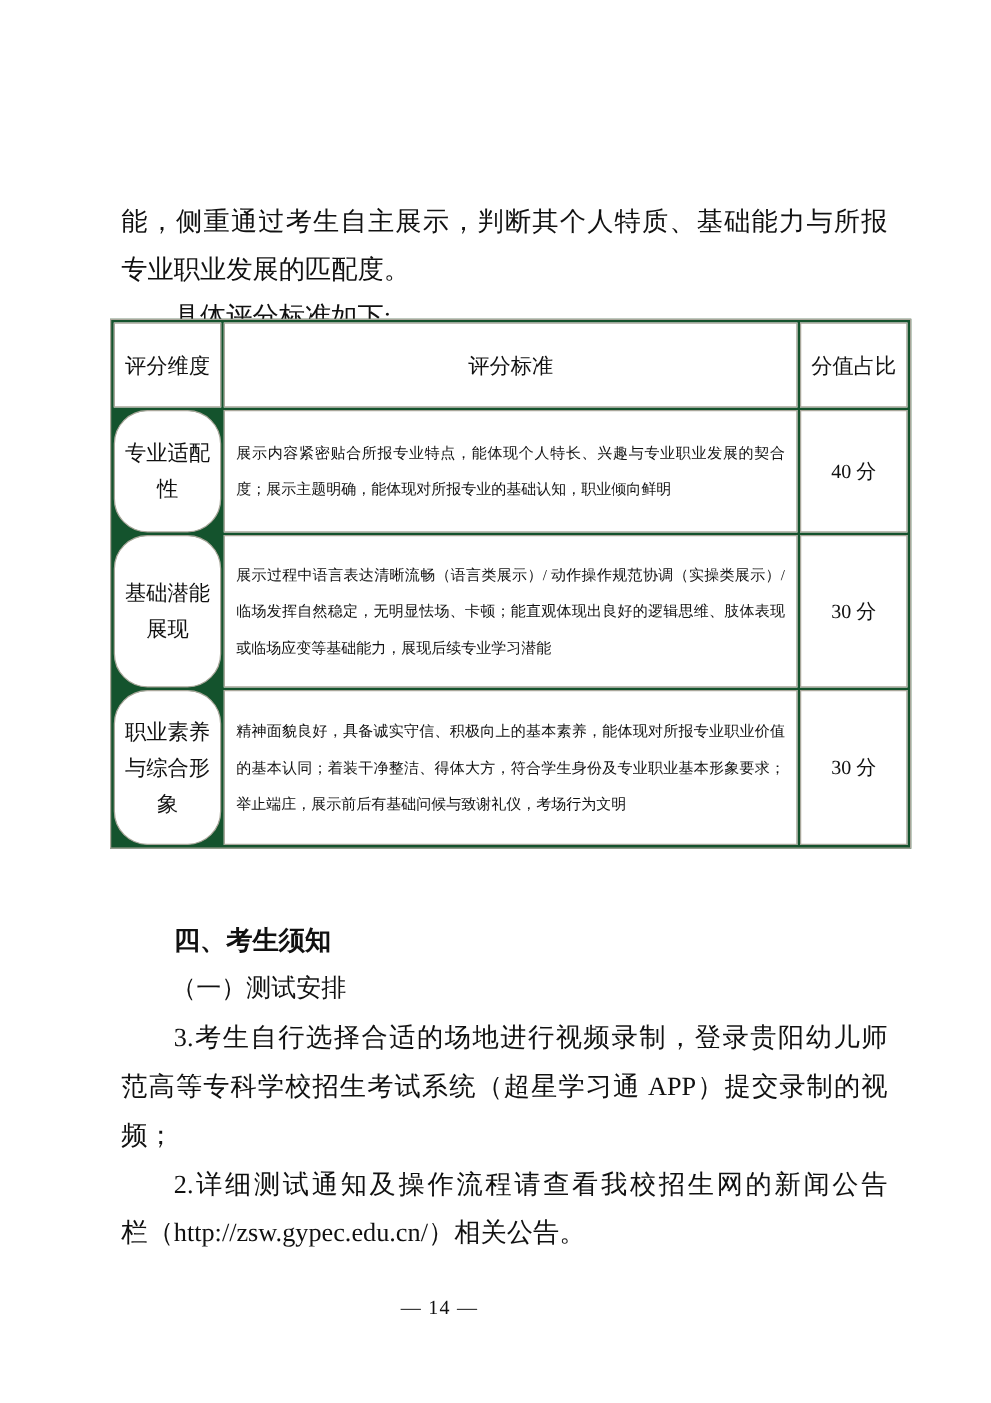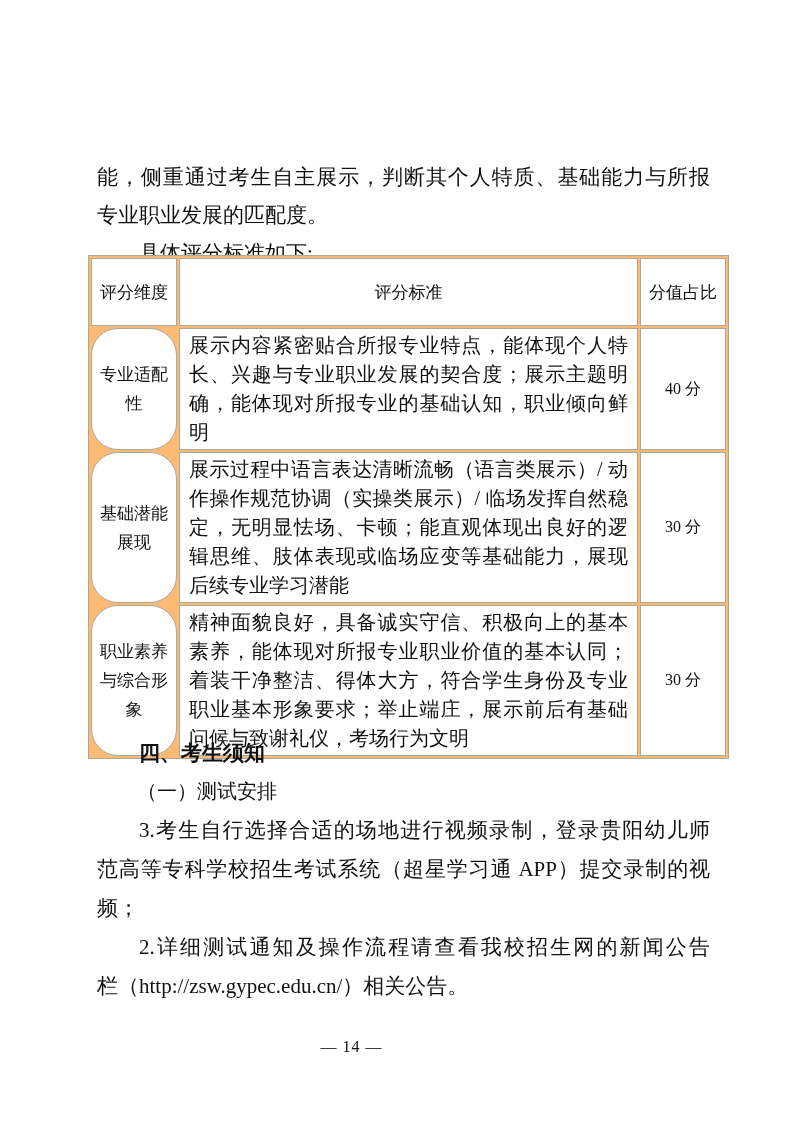--- a/index.html
+++ b/index.html
@@ -30,21 +30,21 @@
 
   
   .score-table {
     position: absolute;
     left: 88px;
     top: 255px;
     width: 639px;
     border-collapse: separate;
     border-spacing: 2px;
     table-layout: fixed;
-    background: #fdba74;
+    background: #14532d;
     border: 1px solid #aaa79b;
   }
   .score-table td, .score-table th {
     border: 1px solid #aaa79b;
     vertical-align: middle;
     font-weight: normal;
     background: #ffffff;
   }
   .col-dim   { width: 86px; }
   .col-crit  { width: 459px; }
@@ -57,21 +57,21 @@
   }
   .dim-cell {
     text-align: center;
     font-size: 17px;
     line-height: 29px;
     padding: 0 8px;
     border-radius: 27px;
   }
   .crit-cell {
     text-align: justify;
-    font-size: 20px;
+    font-size: 12px;
     line-height: 29px;
     padding: 2px 9px;
   }
   .score-cell {
     text-align: center;
     font-size: 16px;
   }
   .row-h1 td { height: 92px; }
   .row-h2 td { height: 116px; }
   .row-h3 td { height: 118px; }

